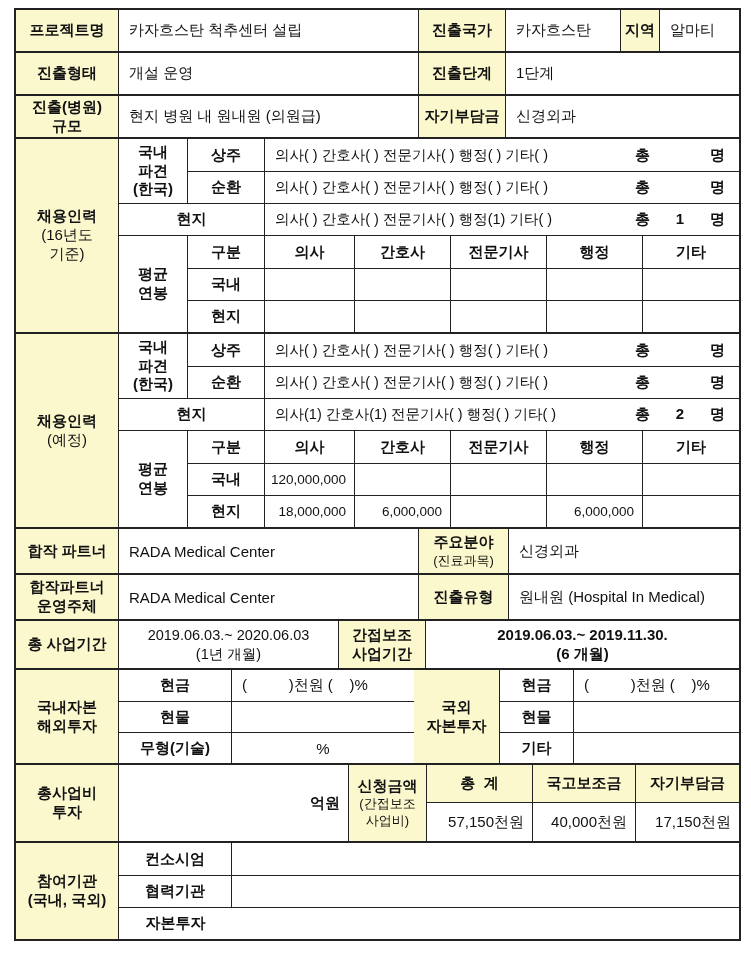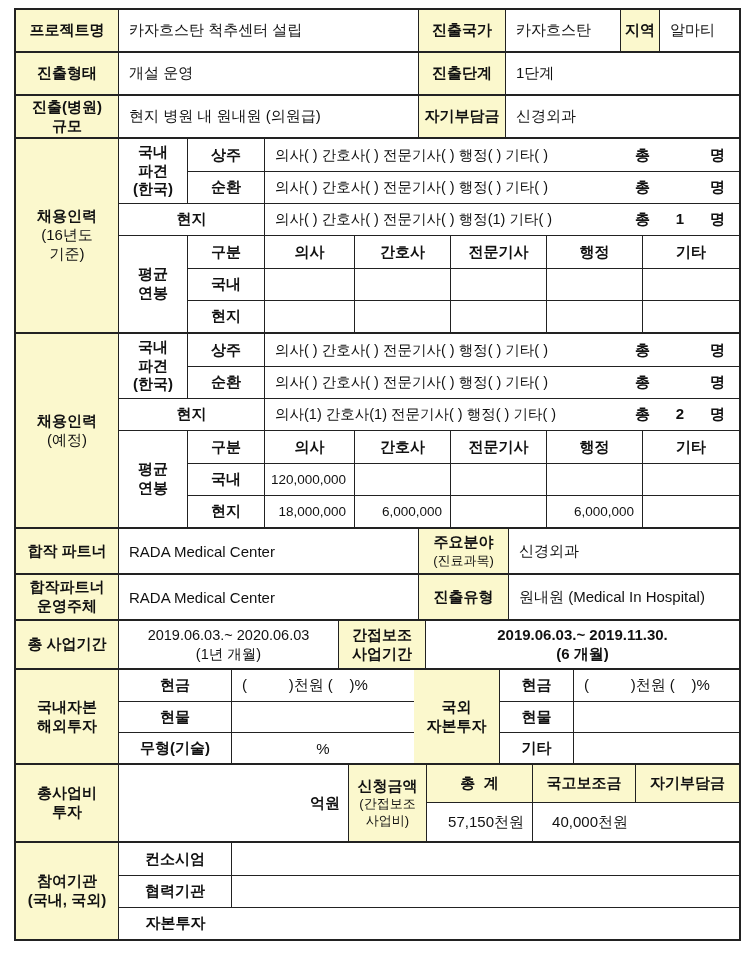--- a/index.html
+++ b/index.html
@@ -241,21 +241,21 @@
       <span class="sub">(진료과목)</span>
     </div>
     <div class="cell left flex1">신경외과</div>
   </div>
 
   <div class="band h44">
     <div class="cell yl b acol fixed ml">합작파트너
 운영주체</div>
     <div class="cell left w300 fixed">RADA Medical Center</div>
     <div class="cell yl b w90 fixed">진출유형</div>
-    <div class="cell left flex1">원내원 (Medical In Hospital)</div>
+    <div class="cell left flex1">원내원 (Hospital In Medical)</div>
   </div>
 
   <div class="band h47">
     <div class="cell yl b acol fixed">총 사업기간</div>
     <div class="cell ml per w220 fixed">2019.06.03.~ 2020.06.03
 (1년 개월)</div>
     <div class="cell yl b w81 fixed ml">간접보조
 사업기간</div>
     <div class="cell ml b flex1">2019.06.03.~ 2019.11.30.
 (6 개월)</div>
@@ -307,20 +307,21 @@
     </div>
     <div class="stack flex1">
       <div class="hrow h37">
         <div class="cell yl b w106 fixed pre">총  계</div>
         <div class="cell yl b w103 fixed">국고보조금</div>
         <div class="cell yl b flex1">자기부담금</div>
       </div>
       <div class="hrow h39">
         <div class="cell right w106 fixed">57,150천원</div>
         <div class="cell right w103 fixed">40,000천원</div>
+        <div class="cell right flex1">17,150천원</div>
       </div>
     </div>
   </div>
 
   <div class="band">
     <div class="cell yl b acol fixed ml">참여기관
 (국내, 국외)</div>
     <div class="stack flex1">
       <div class="hrow h32">
         <div class="cell b w113 fixed">컨소시엄</div>

